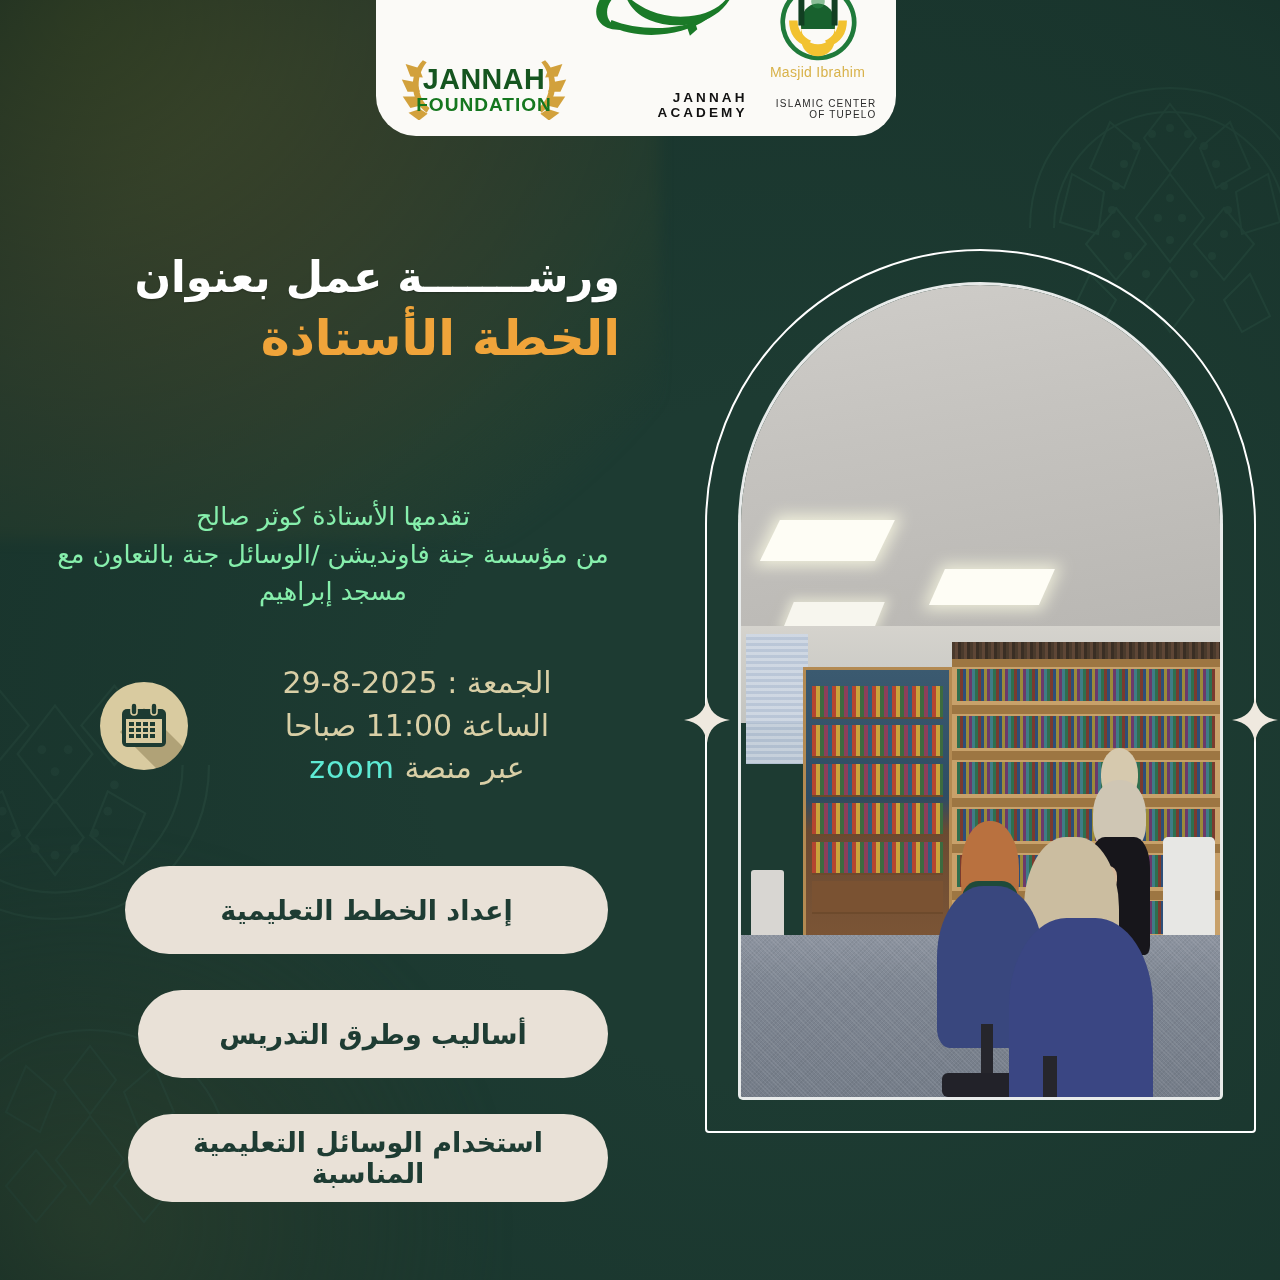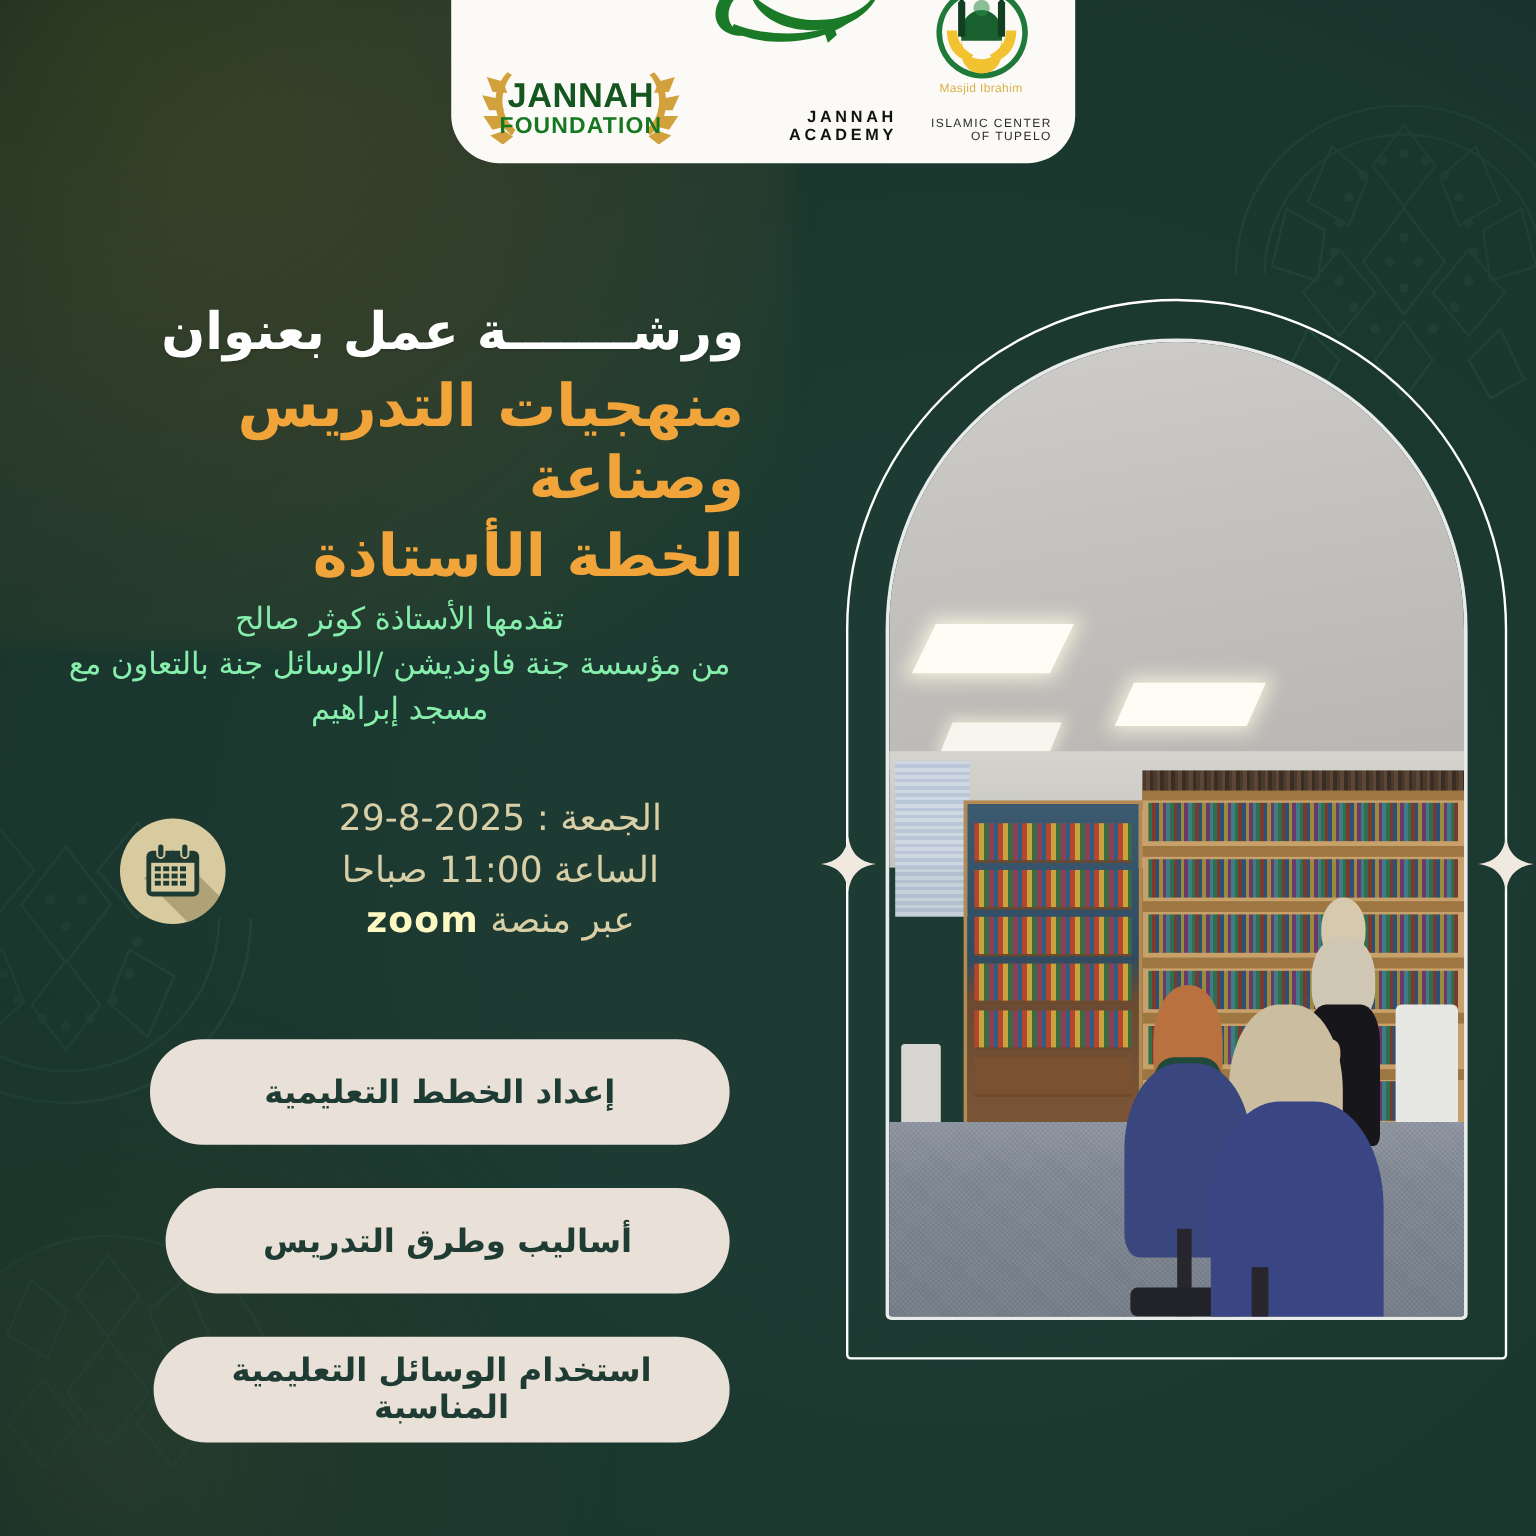--- a/index.html
+++ b/index.html
@@ -43,21 +43,21 @@
     background:#fbfaf7;
     border-radius:0 0 40px 40px;
     display:flex;align-items:flex-end;justify-content:space-around;
     padding:0 14px 16px 14px;box-sizing:border-box;
   }
   .logo{display:flex;flex-direction:column;align-items:center;justify-content:flex-end;}
 
   .logo-masjid{width:118px;}
   .logo-masjid .mark{width:86px;height:80px;}
   .logo-masjid .nm1{
-    font-size:10px;color:#d8b24a;letter-spacing:.3px;margin-top:1px;
+    font-size:14px;color:#d8b24a;letter-spacing:.3px;margin-top:1px;
     font-family:"Liberation Sans",sans-serif;
   }
   .logo-masjid .nm2{
     font-size:10px;color:#2b2b2b;letter-spacing:1.2px;margin-top:18px;
     font-family:"Liberation Sans",sans-serif;
   }
 
   .logo-academy{width:165px;gap:44px;}
   .logo-academy .mark{width:150px;height:72px;}
   .logo-academy .nm{
@@ -91,21 +91,21 @@
   
   .datewrap{
     position:absolute;left:100px;right:660px;top:662px;
     display:flex;flex-direction:row-reverse;align-items:center;justify-content:flex-start;
     gap:26px;direction:rtl;
   }
   .date-lines{text-align:center;direction:rtl;flex:1;}
   .date-lines div{
     color:#d9cfa6;font-size:30px;line-height:1.42;letter-spacing:.2px;
   }
-  .date-lines .zoomline .zm{color:#fef9c3;letter-spacing:1px;font-weight:bold;}
+  .date-lines .zoomline .zm{color:#5eead4;letter-spacing:1px;}
   .cal-icon{
     width:88px;height:88px;border-radius:50%;flex:0 0 88px;position:relative;
     background:#d9cba0;overflow:hidden;
   }
   .cal-icon .shadow{
     position:absolute;left:44px;top:26px;width:150px;height:34px;
     background:rgba(120,104,62,.42);transform:rotate(45deg);transform-origin:0 0;
   }
   .cal-icon svg{position:absolute;left:20px;top:19px;}
 
@@ -353,21 +353,20 @@
           <text x="90" y="34" text-anchor="middle" font-family="Liberation Sans, sans-serif" font-size="30" font-weight="bold" fill="#15551f" letter-spacing="0.5">JANNAH</text>
           <text x="90" y="57" text-anchor="middle" font-family="Liberation Sans, sans-serif" font-size="20" font-weight="bold" fill="#15771f" letter-spacing="1">FOUNDATION</text>
         </svg>
       </span>
     </div>
 
   </div>
 
   <div class="headline">
     <div class="ln1">ورشـــــــة عمل بعنوان</div>
-    <div class="ln2">منهجيات التدريس وصناعة</div>
     <div class="ln2">الخطة الأستاذة</div>
   </div>
 
   <div class="presenter">
     <div>تقدمها الأستاذة كوثر صالح</div>
     <div>من مؤسسة جنة فاونديشن /الوسائل جنة بالتعاون مع</div>
     <div>مسجد إبراهيم</div>
   </div>
 
   <div class="datewrap">

